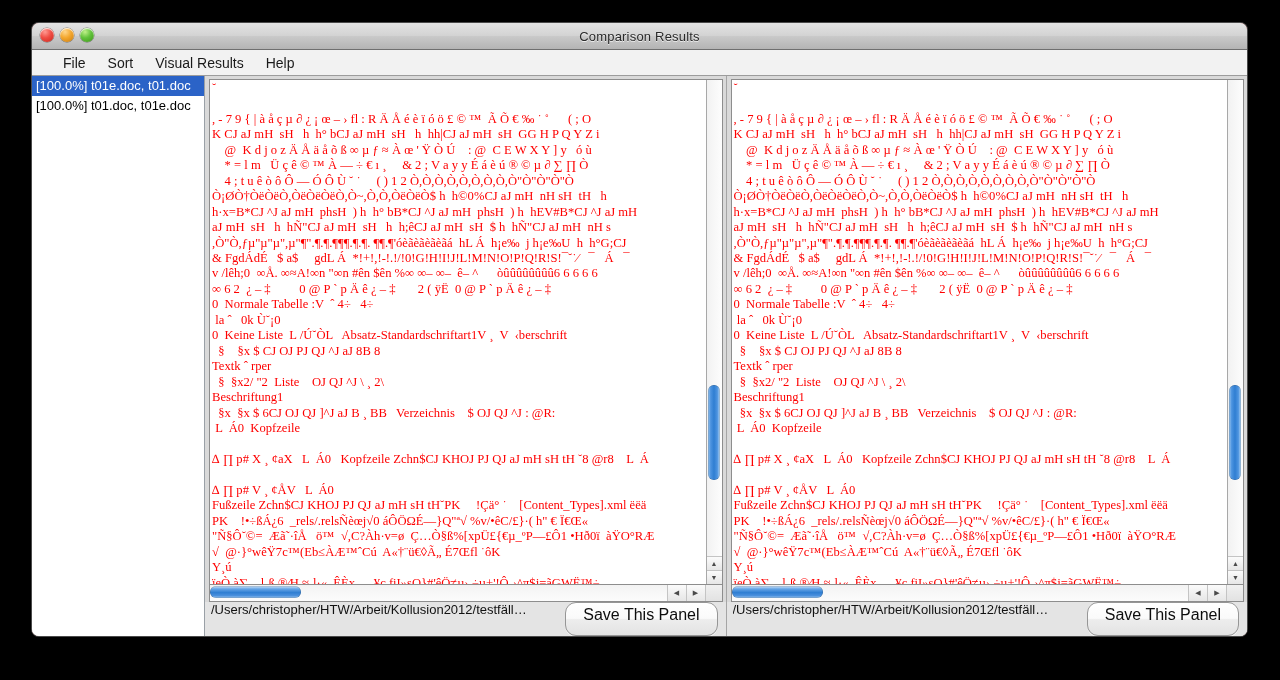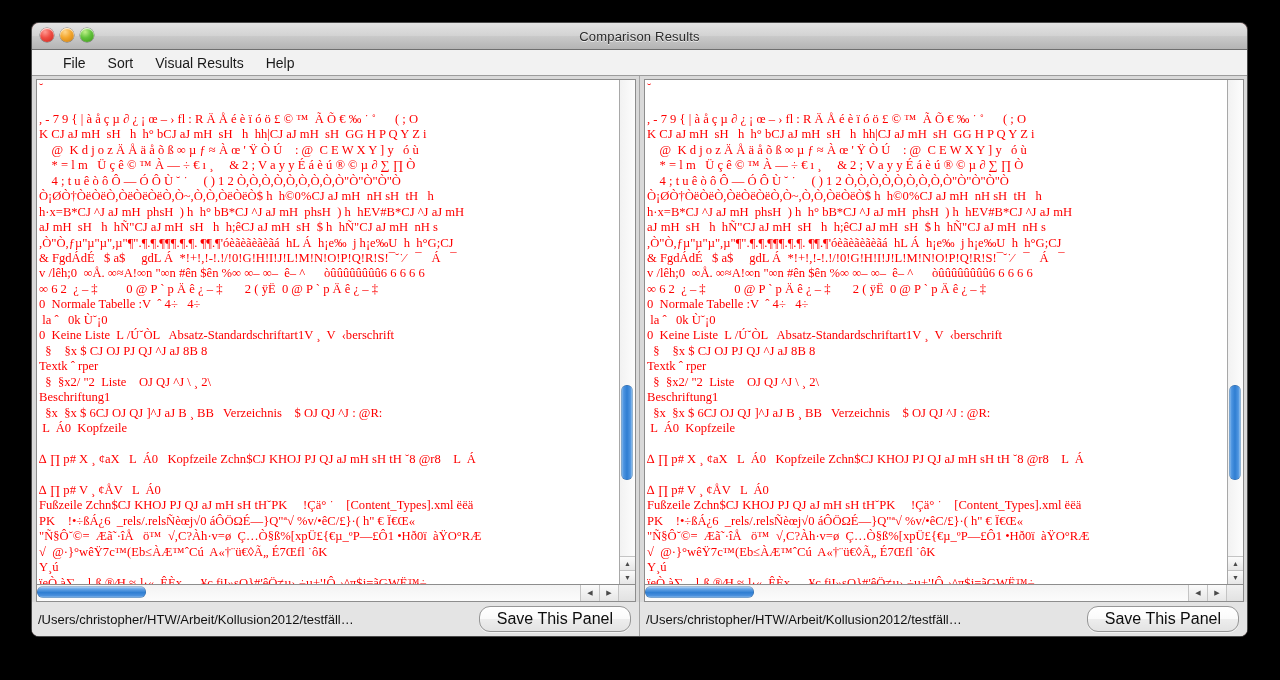--- a/index.html
+++ b/index.html
@@ -121,21 +121,21 @@
     position:absolute;top:1px;height:12px;border-radius:6px;left:2px;
     background:linear-gradient(to bottom,#cfe5fa 0%,#66a5e6 25%,#2f7ed2 55%,#4a90dd 80%,#9ac6f1 100%);
     box-shadow:inset 0 0 0 .5px rgba(0,0,0,.25);
   }
   .hsb-arrows{flex:0 0 38px;display:flex;}
   .hsb-arrows .sb-arrow{border-top:none;border-left:1px solid #c4c4c4;}
   .hsb-pad{flex:0 0 16px;background:linear-gradient(to bottom,#f0f0f0,#e2e2e2);border-left:1px solid #c4c4c4;}
 
   
   .footer{
-    height:34px;flex:0 0 34px;display:flex;align-items:center;
+    height:34px;flex:0 0 34px;display:flex;
     padding:0 8px 0 6px;gap:8px;background:#e4e4e4;
   }
   .pathtext{
     flex:1 1 auto;min-width:0;font-size:13px;color:#111;white-space:nowrap;overflow:hidden;
     font-family:"Liberation Sans", sans-serif;
   }
   .savebtn{
     flex:0 0 auto;font-size:16px;color:#0d0d0d;
     padding:3px 17px;border-radius:11px;
     background:linear-gradient(to bottom,#ffffff 0%,#fafafa 48%,#ededed 52%,#e3e3e3 100%);
@@ -162,20 +162,24 @@
 
     <div class="menubar">
       <div class="menu-item">File</div>
       <div class="menu-item">Sort</div>
       <div class="menu-item">Visual Results</div>
       <div class="menu-item">Help</div>
     </div>
 
     <div class="wbody">
 
+      <div class="listpane">
+        <div class="list-item selected">[100.0%] t01e.doc, t01.doc</div>
+        <div class="list-item">[100.0%] t01.doc, t01e.doc</div>
+      </div>
 
       <div class="panels">
 
         <div class="panel">
           <div class="scrollarea">
             <div class="textwrap">
               <div class="doctext">˘
 
 , - 7 9 { | à å ç µ ∂ ¿ ¡ œ – › fl : R Ä Å é è ï ó ö £ © ™  Ã Õ € ‰ ˙ ˚      ( ; O
 K CJ aJ mH  sH   h  h° bCJ aJ mH  sH   h  hh|CJ aJ mH  sH  GG H P Q Y Z i

